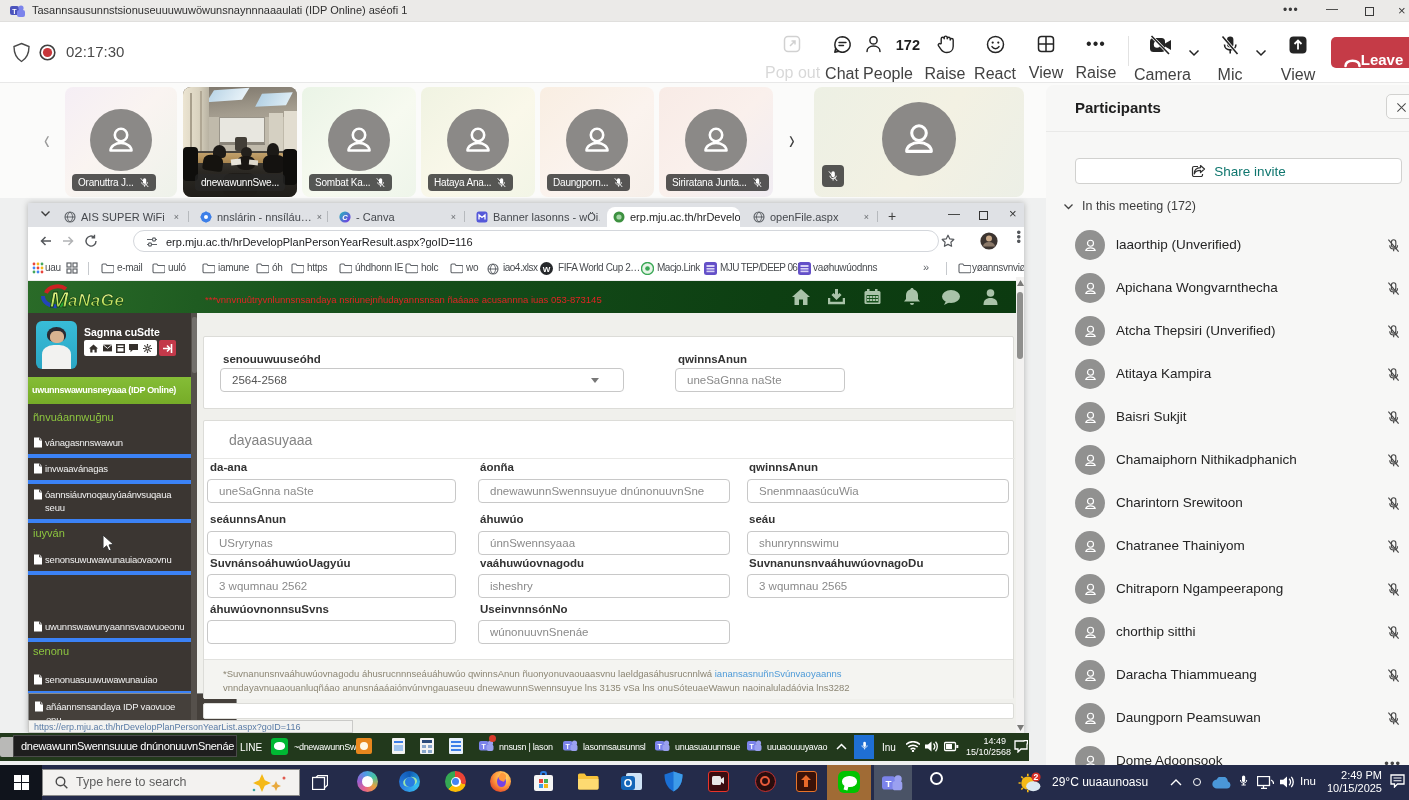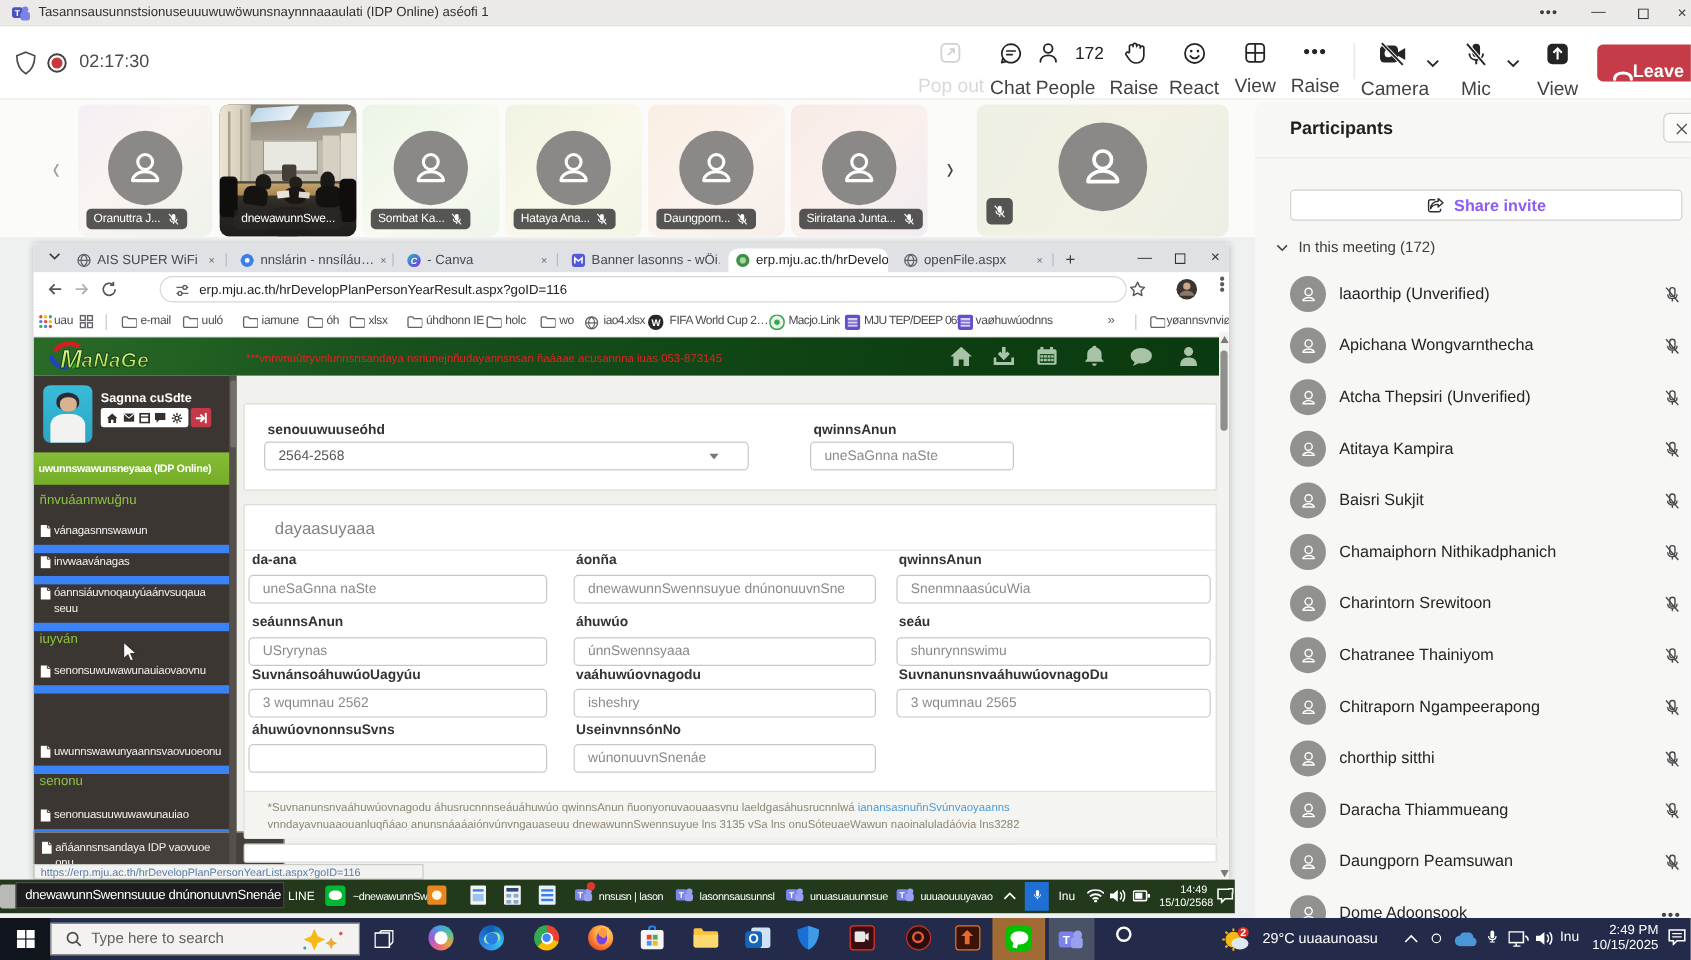--- a/index.html
+++ b/index.html
@@ -32,21 +32,21 @@
 #tabsbar{position:absolute;left:0;top:0;width:996px;height:24px;background:#dfe1e5}
 .tab{position:absolute;top:4px;height:20px;font-size:11px;color:#45484d;display:flex;align-items:center;padding:0 6px;gap:5px;white-space:nowrap;overflow:hidden}
 .tab .tx{color:#6a6d71;font-size:9px;margin-left:auto;flex-shrink:0}
 .tab svg{flex-shrink:0}
 #addrbar{position:absolute;left:0;top:24px;width:996px;height:28px;background:#fff}
 #bookmarks{position:absolute;left:0;top:52px;width:996px;height:26px;background:#fff;border-bottom:1px solid #ececec;font-size:10px;color:#494c50;overflow:hidden;letter-spacing:-0.3px}
 
 #erppage{position:absolute;left:0;top:78px;width:988px;height:452px;background:#f0f0ec;overflow:hidden}
 #greenhdr{position:absolute;left:0;top:0;width:988px;height:32px;background:linear-gradient(100deg,#2a6b28 0%,#17511c 30%,#0d3f12 75%,#0c3a10 100%)}
 #sidebar{position:absolute;left:0;top:32px;width:169px;height:420px;background:#3b3632;color:#fff}
-.mitem{position:absolute;left:0;width:163px;border-bottom:7px solid #3b82f6;font-size:9.5px;color:#f2f2f2;padding:6px 2px 5px 17px;line-height:13px;white-space:nowrap;overflow:hidden;letter-spacing:-0.2px}
+.mitem{position:absolute;left:0;width:163px;border-bottom:4px solid #3b82f6;font-size:9.5px;color:#f2f2f2;padding:6px 2px 5px 17px;line-height:13px;white-space:nowrap;overflow:hidden;letter-spacing:-0.2px}
 .mitem .ficon{position:absolute;left:5px;top:7px}
 .msec{position:absolute;left:5px;font-size:11px;color:#8dc63f}
 
 .fpanel{position:absolute;background:#fff;border:1px solid #dcdcd8;border-radius:2px}
 .flabel{position:absolute;font-size:11.5px;font-weight:bold;color:#333;white-space:nowrap}
 .finput{position:absolute;height:24px;background:#fff;border:1px solid #c8c8c8;border-radius:4px;font-size:11.5px;color:#8a8a8a;padding:5px 0 0 11px;white-space:nowrap;overflow:hidden}
 
 #ptaskbar{position:absolute;left:0;top:535px;width:1029px;height:28px;background:#22391c}
 #hosttaskbar{left:0;top:765px;width:1409px;height:35px;background:#242b4a}
 .wlbl{color:#fff;font-size:10px;white-space:nowrap}
@@ -90,21 +90,21 @@
         <path d="M7 8.5 h7 M7 11.5 h4.5" stroke="#242424" stroke-width="1.4" stroke-linecap="round"></path>
       </svg>
     <div class="lbl">Chat</div>
   </div>
   <div class="tbtn" style="left:856px;width:64px">
     <div style="display:flex;align-items:center;justify-content:center;gap:4px">
     <svg width="21" height="21" viewBox="0 0 21 21">
           <circle cx="10.5" cy="6.4" r="3.6" fill="none" stroke="#242424" stroke-width="1.5"></circle>
           <path d="M4 17.5 c0-3.4 2.9-5.4 6.5-5.4 s6.5 2 6.5 5.4" fill="none" stroke="#242424" stroke-width="1.5" stroke-linecap="round"></path>
         </svg>
-    <span style="font-size:14.5px;font-weight:normal;color:#1f1f1f">172</span>
+    <span style="font-size:14.5px;font-weight:bold;color:#1f1f1f">172</span>
       </div>
     <div class="lbl">People</div>
     <div style="position:absolute;left:3px;right:3px;bottom:-9px;height:2.5px;background:#5b5fc7;border-radius:2px"></div>
   </div>
   <div class="tbtn" style="left:918px">
     <svg width="20" height="21" viewBox="0 0 20 21">
         <path d="M6.2 9.5 V4.8 a1.5 1.5 0 0 1 3 0 V3.6 a1.5 1.5 0 0 1 3 0 V4.8 a1.5 1.5 0 0 1 3 0 V6 a1.5 1.5 0 0 1 3 0 v6.2 c0 3.6-2.6 6.3-6.4 6.3 c-3 0-4.6-1.2-6-3.4 L3.4 11.6 c-.8-1.2.8-2.7 2-1.7 Z" fill="none" stroke="#242424" stroke-width="1.4" stroke-linejoin="round"></path>
       </svg>
     <div class="lbl">Raise</div>
   </div>
@@ -395,21 +395,21 @@
           <path d="M1 2.2 a1.2 1.2 0 0 1 1.2-1.2 h2.6 l1.2 1.5 h5.8 a1.2 1.2 0 0 1 1.2 1.2 V8.6 a1.2 1.2 0 0 1 -1.2 1.2 H2.2 A1.2 1.2 0 0 1 1 8.6 Z" fill="none" stroke="#5f6368" stroke-width="1.1"></path>
         </svg>
       <div class="abs" style="left:190px;top:7px">iamune</div>
       <svg class="abs" style="left:228px;top:8px" width="13" height="11" viewBox="0 0 13 11">
           <path d="M1 2.2 a1.2 1.2 0 0 1 1.2-1.2 h2.6 l1.2 1.5 h5.8 a1.2 1.2 0 0 1 1.2 1.2 V8.6 a1.2 1.2 0 0 1 -1.2 1.2 H2.2 A1.2 1.2 0 0 1 1 8.6 Z" fill="none" stroke="#5f6368" stroke-width="1.1"></path>
         </svg>
       <div class="abs" style="left:244px;top:7px">óh</div>
       <svg class="abs" style="left:263px;top:8px" width="13" height="11" viewBox="0 0 13 11">
           <path d="M1 2.2 a1.2 1.2 0 0 1 1.2-1.2 h2.6 l1.2 1.5 h5.8 a1.2 1.2 0 0 1 1.2 1.2 V8.6 a1.2 1.2 0 0 1 -1.2 1.2 H2.2 A1.2 1.2 0 0 1 1 8.6 Z" fill="none" stroke="#5f6368" stroke-width="1.1"></path>
         </svg>
-      <div class="abs" style="left:279px;top:7px">xlsx</div>
+      <div class="abs" style="left:279px;top:7px">https</div>
       <svg class="abs" style="left:311px;top:8px" width="13" height="11" viewBox="0 0 13 11">
           <path d="M1 2.2 a1.2 1.2 0 0 1 1.2-1.2 h2.6 l1.2 1.5 h5.8 a1.2 1.2 0 0 1 1.2 1.2 V8.6 a1.2 1.2 0 0 1 -1.2 1.2 H2.2 A1.2 1.2 0 0 1 1 8.6 Z" fill="none" stroke="#5f6368" stroke-width="1.1"></path>
         </svg>
       <div class="abs" style="left:327px;top:7px">úhdhonn IE</div>
       <svg class="abs" style="left:377px;top:8px" width="13" height="11" viewBox="0 0 13 11">
           <path d="M1 2.2 a1.2 1.2 0 0 1 1.2-1.2 h2.6 l1.2 1.5 h5.8 a1.2 1.2 0 0 1 1.2 1.2 V8.6 a1.2 1.2 0 0 1 -1.2 1.2 H2.2 A1.2 1.2 0 0 1 1 8.6 Z" fill="none" stroke="#5f6368" stroke-width="1.1"></path>
         </svg>
       <div class="abs" style="left:393px;top:7px">holc</div>
       <svg class="abs" style="left:422px;top:8px" width="13" height="11" viewBox="0 0 13 11">
           <path d="M1 2.2 a1.2 1.2 0 0 1 1.2-1.2 h2.6 l1.2 1.5 h5.8 a1.2 1.2 0 0 1 1.2 1.2 V8.6 a1.2 1.2 0 0 1 -1.2 1.2 H2.2 A1.2 1.2 0 0 1 1 8.6 Z" fill="none" stroke="#5f6368" stroke-width="1.1"></path>
@@ -734,21 +734,21 @@
       <svg style="margin:7px 0 0 9px" width="11" height="11" viewBox="0 0 12 12">
           <path d="M1.5 1.5 L10.5 10.5 M10.5 1.5 L1.5 10.5" stroke="#4a4a4a" stroke-width="1.1"></path>
         </svg>
     </div>
     <div class="abs" style="left:0;top:46px;width:363px;height:1px;background:#e9e9e8"></div>
     <div class="abs" style="left:29px;top:73px;width:327px;height:26px;background:#fff;border:1px solid #d1d1cf;border-radius:4px;display:flex;align-items:center;justify-content:center;gap:8px">
       <svg width="15" height="14" viewBox="0 0 15 14">
           <path d="M9.5 1.5 L13.5 5 L9.5 8.5 V6.3 C6 6.3 4 7.8 3.2 10 C3.2 6.5 5.5 3.9 9.5 3.7 Z" fill="none" stroke="#303030" stroke-width="1.2" stroke-linejoin="round"></path>
           <path d="M7 2.5 H3 a1.5 1.5 0 0 0 -1.5 1.5 v7 a1.5 1.5 0 0 0 1.5 1.5 h7 a1.5 1.5 0 0 0 1.5 -1.5 V10" fill="none" stroke="#303030" stroke-width="1.2"></path>
         </svg>
-      <span style="font-size:13.5px;font-weight:bold;color:#8b5cf6">Share invite</span>
+      <span style="font-size:13.5px;font-weight:normal;color:#0f766e">Share invite</span>
     </div>
     <svg class="abs" style="left:17px;top:118px" width="11" height="8" viewBox="0 0 11 8">
         <path d="M1.5 1.5 L5.5 5.5 L9.5 1.5" fill="none" stroke="#424242" stroke-width="1.3"></path>
       </svg>
     <div class="abs" style="left:36px;top:114px;font-size:12.5px;color:#3d3d3d">In this meeting (172)</div>
     <div class="prow" style="top:139px">
         <div class="pav">
           <svg width="17" height="17" viewBox="0 0 34 34">
             <circle cx="17" cy="12.5" r="6" fill="none" stroke="#fff" stroke-width="2.4"></circle>
             <path d="M7.5 27 a9.8 7 0 0 1 19 0 Z" fill="none" stroke="#fff" stroke-width="2.4" stroke-linejoin="round"></path>

